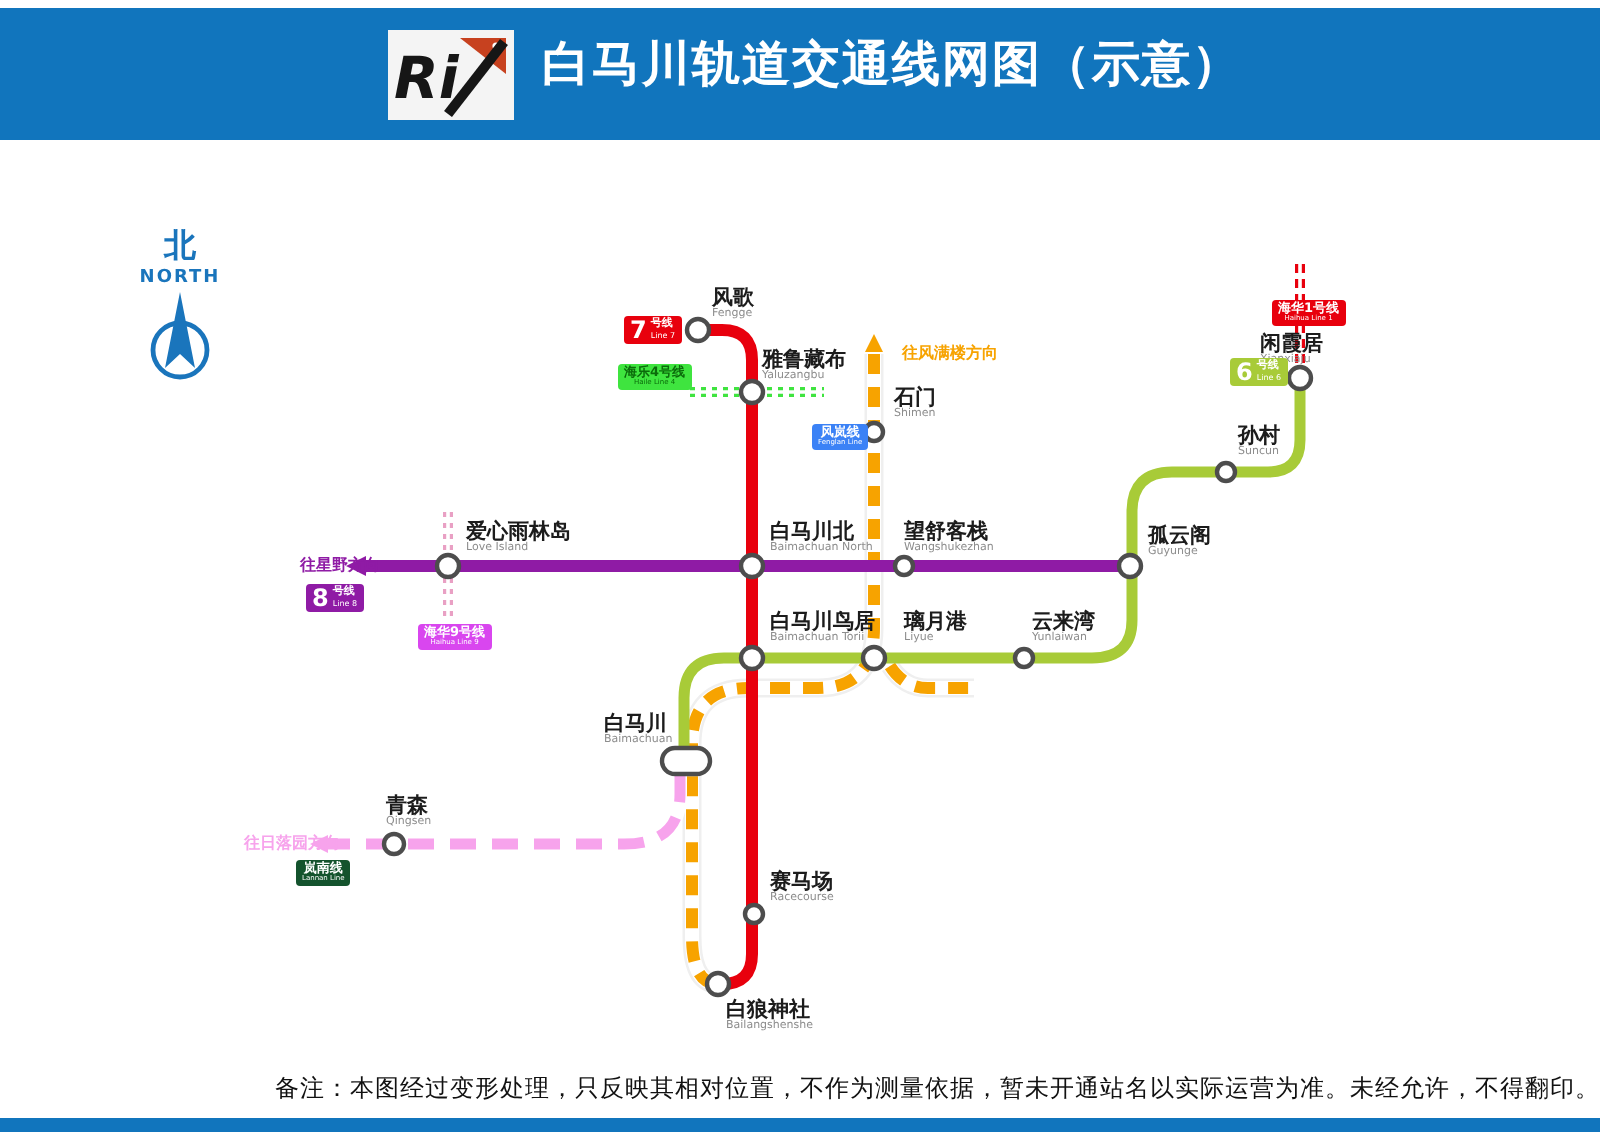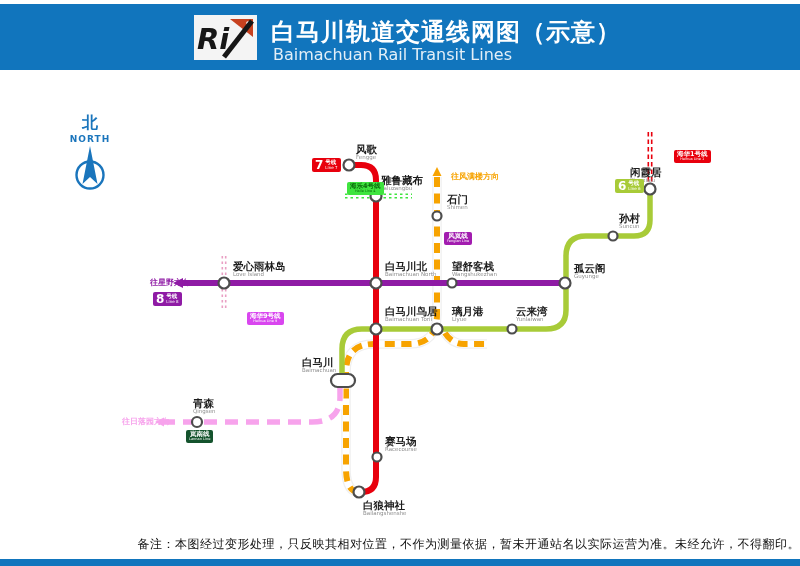--- a/index.html
+++ b/index.html
@@ -27,21 +27,21 @@
   .st .en { font-size:5.5px; color:#8d8d8d; }
 
   
   .numbadge { position:absolute; display:inline-flex; align-items:center; padding:1px 3px; border-radius:2px; color:#fff; line-height:1; }
   .numbadge .num { font-size:12px; font-weight:bold; }
   .numbadge .sub { display:flex; flex-direction:column; margin-left:2px; }
   .numbadge .sub .s1 { font-size:5.5px; font-weight:bold; }
   .numbadge .sub .s2 { font-size:4px; }
 
   
-  .mini { position:absolute; padding:1px 3px; border-radius:2px; text-align:center; color:#fff; line-height:1.1; white-space:nowrap;margin-left:38px; }
+  .mini { position:absolute; padding:1px 3px; border-radius:2px; text-align:center; color:#fff; line-height:1.1; white-space:nowrap; }
   .mini .mcn { font-size:6.5px; font-weight:bold; }
   .mini .men { font-size:3.5px; }
 
   
   .dir { position:absolute; font-size:8px; font-weight:bold; white-space:nowrap;padding-left:10px; }
 
   
   .note { position:absolute; left:0; right:0; top:536px; text-align:right; font-size:12px; color:#111; letter-spacing:.5px; }
 </style>
 </head>
@@ -53,21 +53,20 @@
   <div class="logo">
     <svg width="63" height="45" viewBox="0 0 63 45">
       <rect x="0" y="0" width="63" height="45" fill="#f4f4f4"></rect>
       <polygon points="36,4 59,4 59,22" fill="#c7411f"></polygon>
       <circle cx="54" cy="8" r="1.8" fill="#ffffff"></circle>
       <line x1="30" y1="42" x2="58" y2="6" stroke="#161616" stroke-width="5"></line>
       <text x="3" y="34" font-size="29" font-weight="bold" font-style="italic" fill="#161616">Ri</text>
     </svg>
   </div>
   <div class="title-cn">白马川轨道交通线网图（示意）</div>
-  <div class="title-en">Baimachuan Rail Transit Lines</div>
 
   <div class="north">
     <div class="cn">北</div>
     <div class="en">NORTH</div>
     <svg width="44" height="50" viewBox="0 0 44 50">
       <circle cx="22" cy="31" r="13.5" fill="none" stroke="#1a75bc" stroke-width="2.4"></circle>
       <polygon points="22,2 29.5,40 22,33 14.5,40" fill="#1a75bc"></polygon>
     </svg>
   </div>
 
@@ -224,21 +223,21 @@
     <div class="men">Haile Line 4</div>
   </div>
   <div class="mini" style="left:636px;top:150px;background:#e8000d">
     <div class="mcn">海华1号线</div>
     <div class="men">Haihua Line 1</div>
   </div>
   <div class="mini" style="left:209px;top:312px;background:#d946ef">
     <div class="mcn">海华9号线</div>
     <div class="men">Haihua Line 9</div>
   </div>
-  <div class="mini" style="left:406px;top:232px;background:#a21caf">
+  <div class="mini" style="left:406px;top:212px;background:#3b82f6">
     <div class="mcn">风岚线</div>
     <div class="men">Fenglan Line</div>
   </div>
   <div class="mini" style="left:148px;top:430px;background:#14532d">
     <div class="mcn">岚南线</div>
     <div class="men">Lannan Line</div>
   </div>
 
   <div class="dir" style="left:441px;top:171px;color:#f7a300">往风满楼方向</div>
   <div class="dir" style="left:140px;top:277px;color:#8f1ba5">往星野方向</div>

